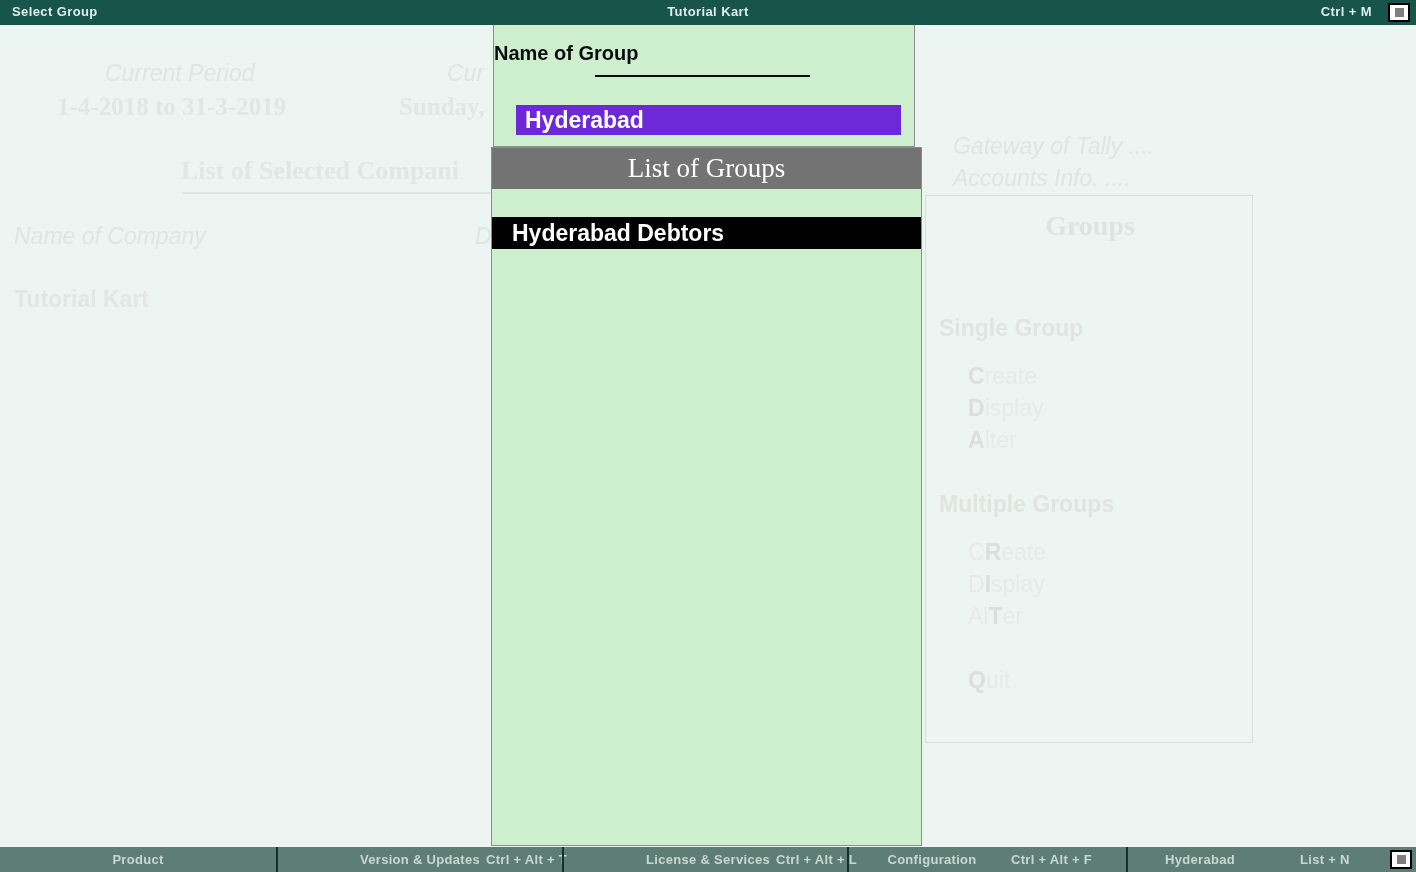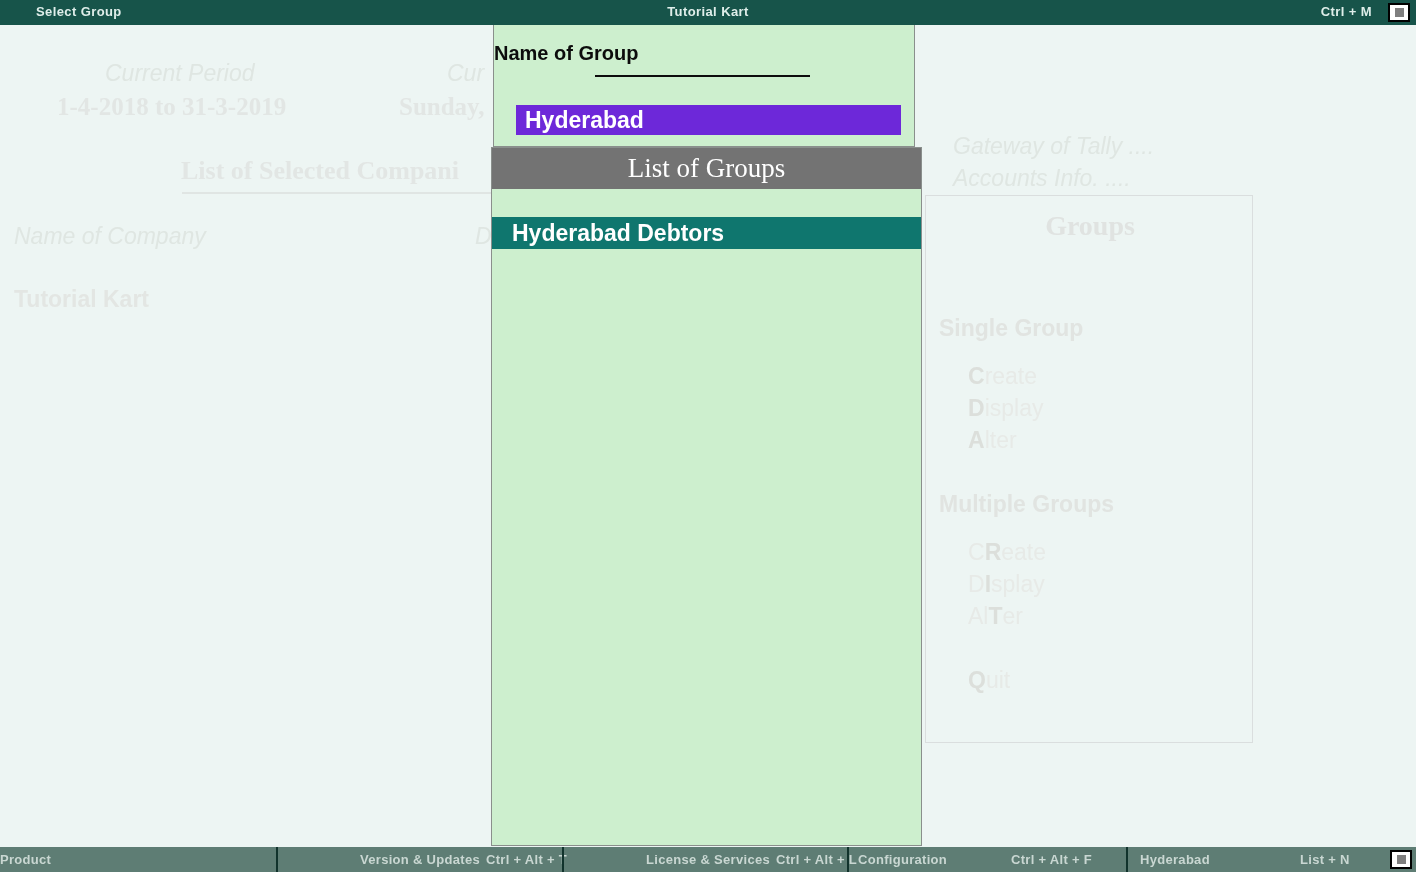--- a/index.html
+++ b/index.html
@@ -10,21 +10,21 @@
     overflow:hidden;
   }
   #app { position:relative; width:1416px; height:872px; }
 
   
   .titlebar{
     position:absolute; left:0; top:0; width:1416px; height:25px;
     background:#17544a; color:#dfeeea;
     font-size:13px; font-weight:bold; letter-spacing:.4px;
   }
-  .titlebar .tb-left{ position:absolute; left:12px; top:4px;margin-left:24px; }
+  .titlebar .tb-left{ position:absolute; left:12px; top:4px; }
   .titlebar .tb-center{ position:absolute; left:0; top:4px; width:1416px; text-align:center; }
   .titlebar .tb-right{ position:absolute; right:44px; top:4px; }
   .win-btn{
     position:absolute; right:6px; top:3px; width:22px; height:19px;
     background:#ffffff; border:2px solid #000; display:flex;
     align-items:center; justify-content:center;
   }
   .win-btn i{ display:block; width:9px; height:9px; background:#7f7f7f; }
 
   
@@ -112,31 +112,31 @@
     background:#737373; color:#ffffff;
     font-family:"Liberation Serif", serif; font-size:27px;
     text-align:center; line-height:41px;
   }
   .log-spacer{ position:absolute; left:0; top:41px; width:429px; height:28px; }
   .log-row{
     position:absolute; left:0; width:429px; height:32px;
     font-size:23px; font-weight:bold; line-height:32px;
     padding-left:20px; white-space:nowrap; overflow:hidden;
   }
-  .log-row.selected{ background:#0f766e; color:#ffffff; }
+  .log-row.selected{ background:#000000; color:#ffffff; }
 
   
   .botbar{
     position:absolute; left:0; top:847px; width:1416px; height:25px;
     background:#5e7d74;
     font-size:13px; font-weight:bold; color:#c9d7d2; letter-spacing:.3px;
   }
   .bot-cell{
     position:absolute; top:0; height:25px; line-height:25px;
-    white-space:nowrap;
+    text-align:center; white-space:nowrap;
   }
   .bot-sep{ position:absolute; top:0; width:2px; height:25px; background:#11332c; }
   .bot-key{ position:absolute; top:0; height:25px; line-height:25px; white-space:nowrap; }
   .bot-win{
     position:absolute; right:4px; top:3px; width:22px; height:19px;
     background:#ffffff; border:2px solid #000;
     display:flex; align-items:center; justify-content:center;
   }
   .bot-win i{ display:block; width:9px; height:9px; background:#7f7f7f; }
 </style>

